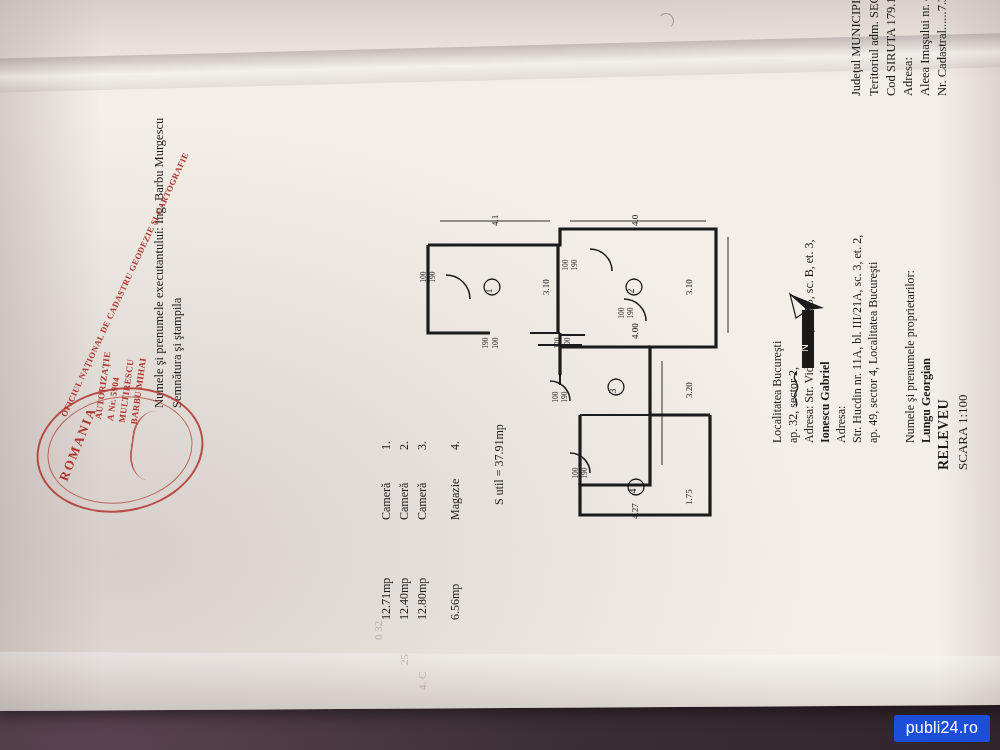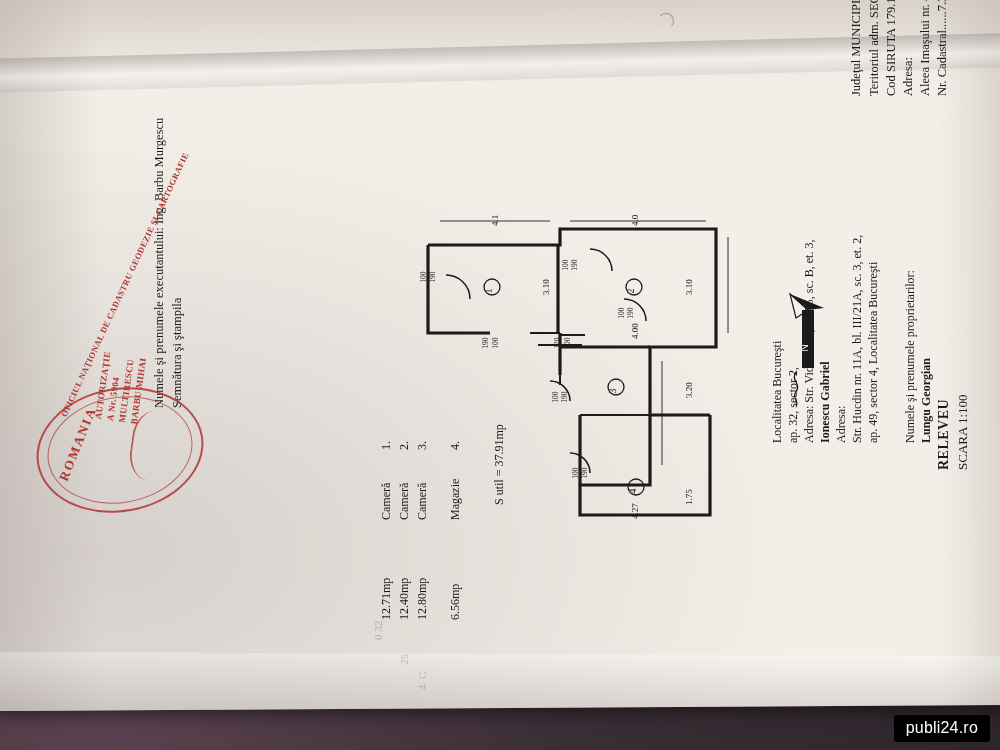--- a/index.html
+++ b/index.html
@@ -205,21 +205,21 @@
     width: 340px;
     height: 320px;
   }
   .plan svg { display: block; }
 
   
   .wm {
     position: absolute;
     right: 10px;
     bottom: 8px;
-    background: #000000;
+    background: #1d4ed8;
     color: #fff;
     font-family: "Liberation Sans", sans-serif;
     font-size: 16px;
     padding: 4px 12px 5px;
     border-radius: 3px;
     letter-spacing: 0.2px;
   }
   .wm .dom { color: #ffffff; }
 
   

